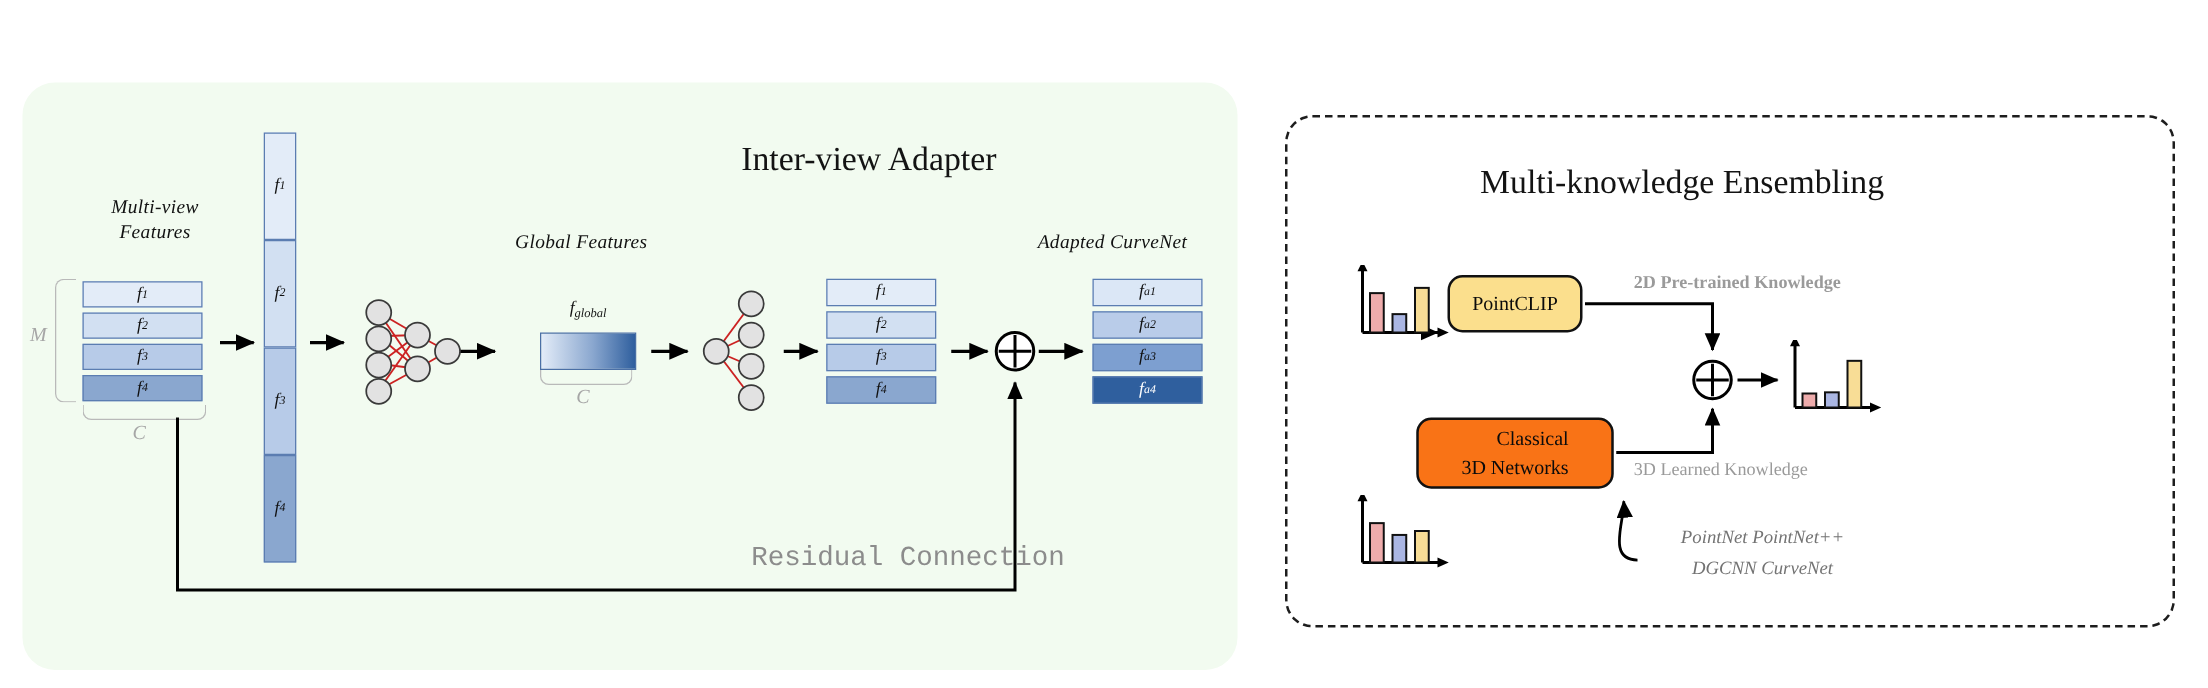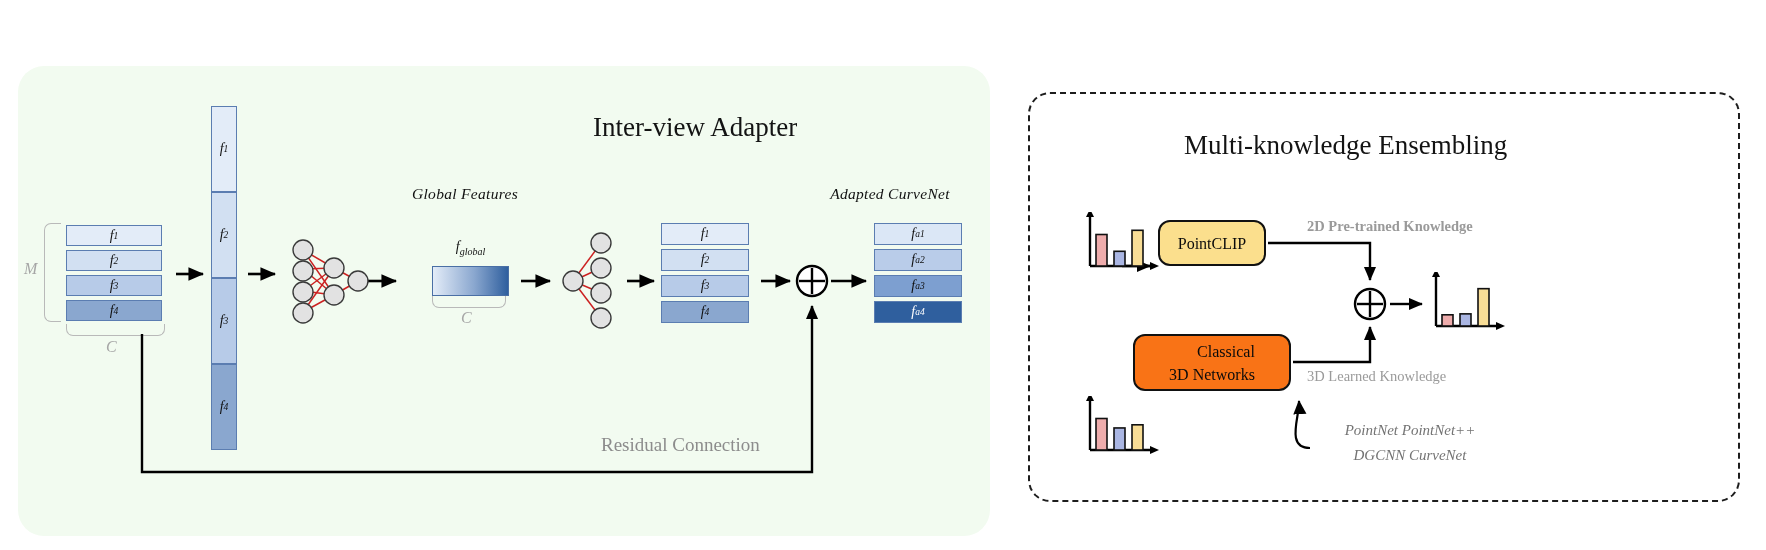--- a/index.html
+++ b/index.html
@@ -146,22 +146,22 @@
 
   
   #inter-stack { position: absolute; left: 661px; top: 179px; }
   #inter-stack .fbox { left: 0; width: 88px; height: 22px; }
 
   .svg-layer { position: absolute; left: 0; top: 0; pointer-events: none; }
 
   #residual-label {
     position: absolute;
     left: 601px; top: 390px;
-    font-family: Liberation Serif, serif;
-    font-size: 19px; color: #8c8c8c;
+    font-family: Liberation Mono, monospace;
+    font-size: 22px; color: #8c8c8c;
     white-space: nowrap;
   }
 
   
   #right-panel {
     position: absolute;
     left: 1028px; top: 48px;
     width: 712px; height: 410px;
     box-sizing: border-box;
     border: 2.2px dashed #1d1d1d;
@@ -228,20 +228,22 @@
 </style>
 </head>
 <body>
 
 <div id="canvas">
 
   <div id="left-panel"></div>
 
   <div class="panel-title" id="left-title">Inter-view Adapter</div>
 
+  <div class="caption" id="cap-multiview">Multi-view
+Features</div>
   <div class="caption" id="cap-global">Global Features</div>
   <div class="caption" id="cap-adapted">Adapted CurveNet</div>
 
   <div id="brace-m"></div>
   <div id="label-m">M</div>
   <div id="brace-c"></div>
   <div id="label-c">C</div>
   <div id="brace-c2"></div>
   <div id="label-c2">C</div>
 

